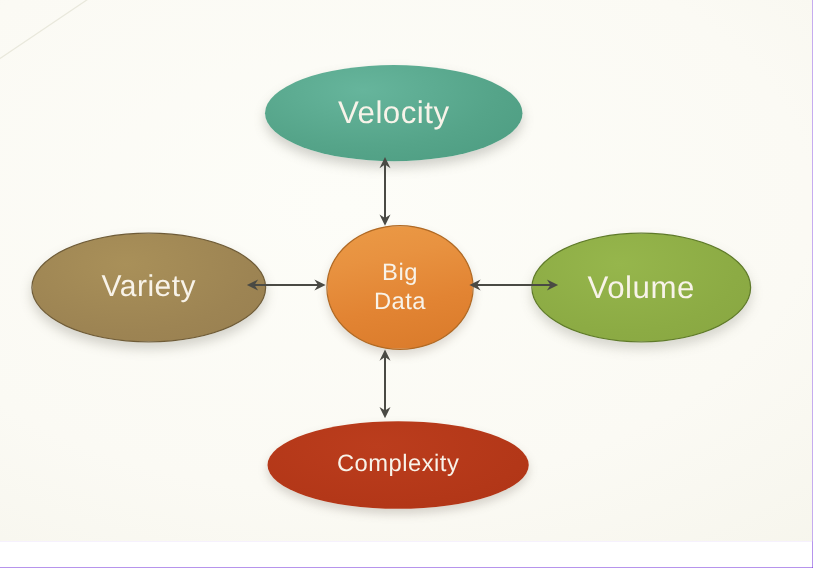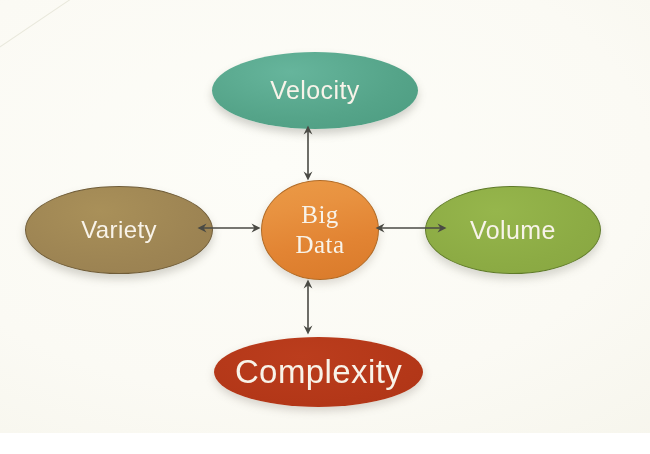--- a/index.html
+++ b/index.html
@@ -113,38 +113,37 @@
   
   #node-complexity {
     left: 214px;
     top: 337px;
     width: 209px;
     height: 70px;
     border-radius: 50%;
     background: radial-gradient(ellipse 130% 150% at 42% 28%,
                 #bb3d1d 0%, #b33718 44%, #ad3215 76%, #a72f13 100%);
     box-shadow: 0 4px 8px rgba(110,95,85,0.26);
-    font-size: 33px;
+    font-size: 19px;
     justify-content: center;
   }
 
   
   #node-bigdata {
     left: 261px;
     top: 180px;
     width: 118px;
     height: 100px;
     border-radius: 50%;
     background: linear-gradient(168deg,
                 #eb9a46 0%, #e89240 28%, #e28433 62%, #d97a2a 100%);
     border: 1.5px solid #b06a25;
     box-shadow: 0 4px 8px rgba(110,95,80,0.22);
-    font-size: 25px;
+    font-size: 19px;
     line-height: 1.22;
-    font-family: Liberation Serif, serif;
   }
 
   
   .connector {
     position: absolute;
     z-index: 1;
   }
   .connector svg {
     display: block;
     overflow: visible;

